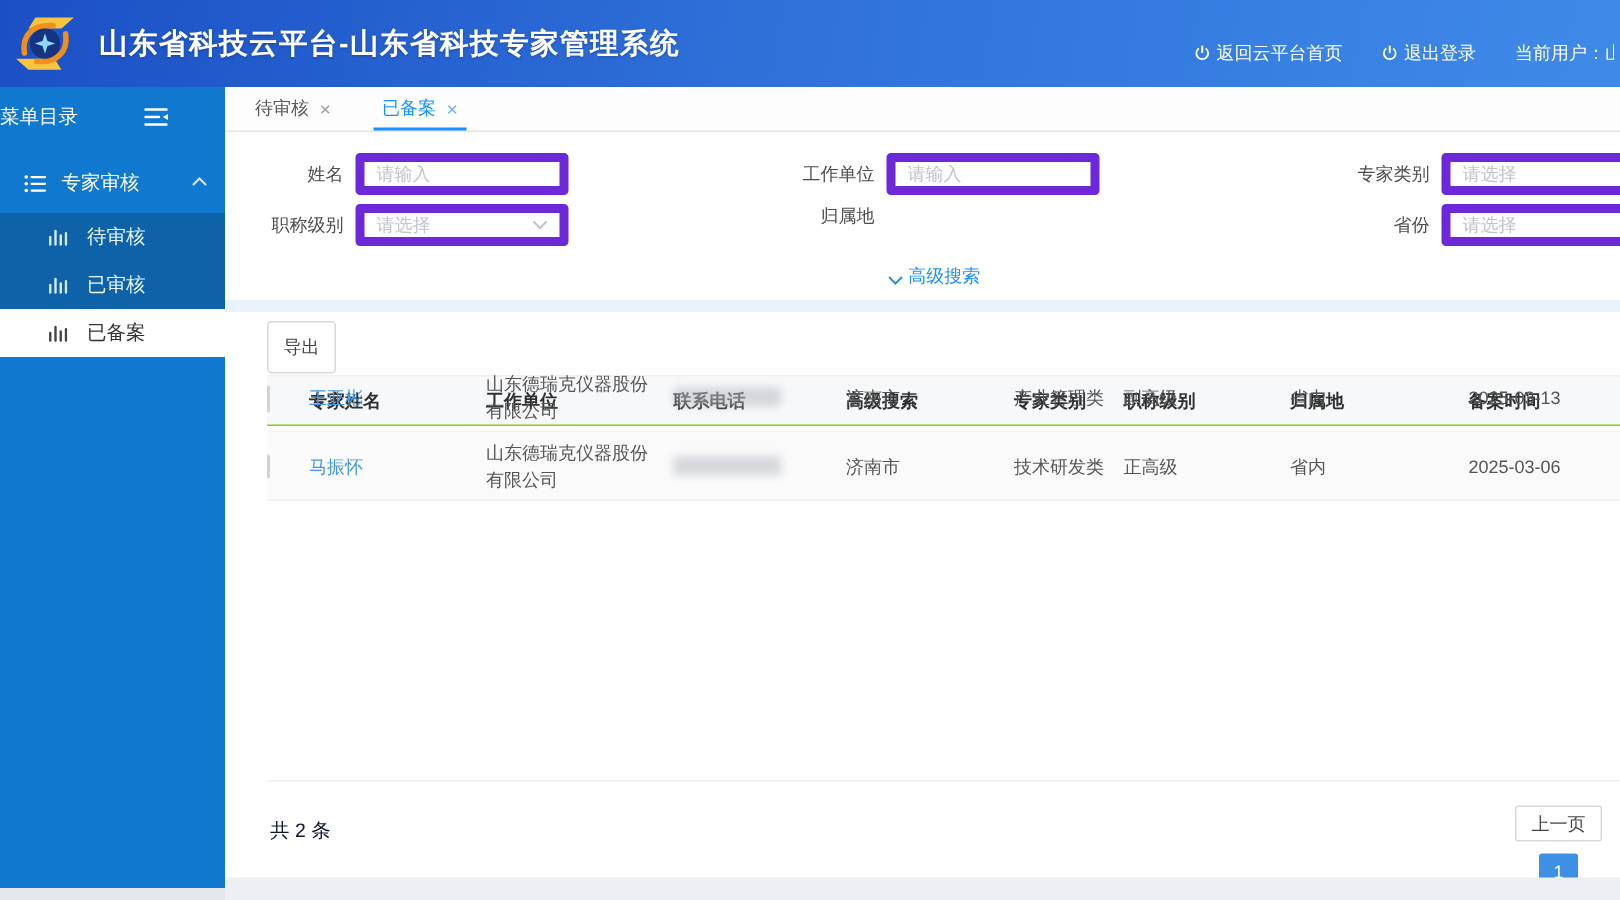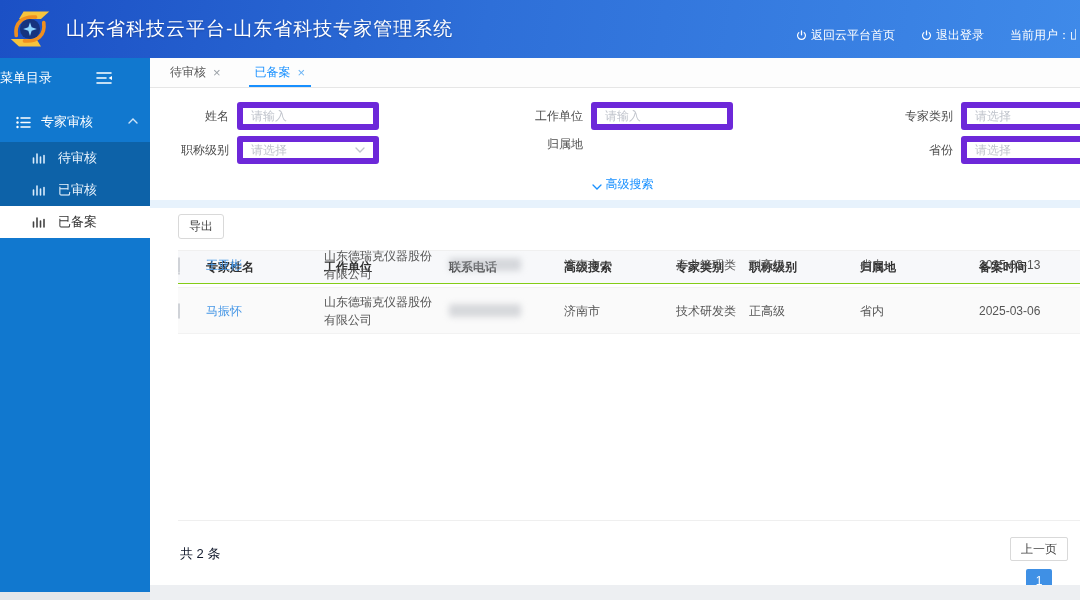--- a/index.html
+++ b/index.html
@@ -4,21 +4,21 @@
 <style>
   * { margin:0; padding:0; box-sizing:border-box; }
   html,body { width:1080px; height:600px; overflow:hidden; }
   body { font-family:"Liberation Sans","DejaVu Sans",sans-serif; background:#e9edf2; position:relative; }
   .stage { position:absolute; inset:0; width:1080px; height:600px; overflow:hidden; }
 
   
   .header { position:absolute; left:0; top:0; width:1080px; height:58px;
     background:linear-gradient(100deg,#1b50c5 0%,#2e6fd8 45%,#3f8ae9 100%); display:flex; align-items:center; }
   .logo { width:44px; height:44px; margin-left:8px; flex:0 0 auto; }
-  .app-title { color:#ffffff; font-size:19px; font-weight:normal; margin-left:14px; letter-spacing:1px; text-shadow:0 1px 2px rgba(0,0,40,.25); }
+  .app-title { color:#ffffff; font-size:19px; font-weight:bold; margin-left:14px; letter-spacing:1px; text-shadow:0 1px 2px rgba(0,0,40,.25); }
   .header-right { position:absolute; right:0; top:0; height:70px; display:flex; align-items:center; gap:26px; padding-right:4px; color:#fff; font-size:12px; white-space:nowrap; }
   .hlink { display:flex; align-items:center; gap:4px; cursor:pointer; }
   .hlink svg { display:block; }
   .cur-user { max-width:66px; overflow:hidden; }
 
   
   .sidebar { position:absolute; left:0; top:58px; width:150px; height:534px; background:#1178cf; color:#fff; }
   .menu-toggle { height:40px; display:flex; align-items:center; justify-content:space-between; padding-right:38px; gap:8px; font-size:13px; cursor:pointer; }
   .menu-group { height:40px; margin-top:4px; display:flex; align-items:center; font-size:13px; padding-left:16px; cursor:pointer; position:relative; }
   .menu-group .glabel { margin-left:10px; }
@@ -48,21 +48,21 @@
   .select .val { flex:1; font-size:12px; color:#c0c4cc; overflow:hidden; white-space:nowrap; }
   .select.has-value .val { color:#333; }
   .select svg { flex:0 0 auto; }
   .adv-search { position:absolute; left:0; right:0; top:88px; text-align:center; font-size:12px; color:#1890ff; cursor:pointer; }
   .adv-search svg { vertical-align:-2px; margin-right:4px; }
 
   .divider-strip { position:absolute; left:0; top:142px; width:930px; height:8px; background:#e7f2fc; }
 
   
   .table-card { position:absolute; left:15px; top:150px; width:915px; height:377px; background:#fff; }
-  .export-btn { position:absolute; left:13px; top:6px; height:25px; padding:0 10px; background:#fff; border:1px solid #d9d9d9; border-radius:3px; font-size:12px; color:#444; cursor:pointer; font-family:inherit; }
+  .export-btn { position:absolute; left:13px; top:6px; height:35px; padding:0 10px; background:#fff; border:1px solid #d9d9d9; border-radius:3px; font-size:12px; color:#444; cursor:pointer; font-family:inherit; }
   .grid { position:absolute; left:13px; top:42px; right:0; display:grid; grid-template-columns:28px 118px 125px 115px 112px 73px 111px 119px 1fr; align-items:center; }
   .grid-head { height:34px; background:#f7f8fa; border-top:1px solid #f0f0f0; border-bottom:1px solid #84cc16; font-weight:bold; color:#303030; font-size:12px; }
   .grid-row { height:46px; font-size:12px; color:#555; border-bottom:1px solid #f2f2f2; }
   .grid-row.striped { background:#fafafa; }
   .cell { padding-right:10px; line-height:1.5; }
   .name-link { color:#4596e6; cursor:pointer; }
   .checkbox { width:14px; height:14px; border:1px solid #d0d3d8; border-radius:2px; background:#fff; cursor:pointer; }
   .blur-block { width:72px; height:13px; border-radius:2px; background:#b9bcc2; filter:blur(3px); opacity:.55; }
   .tbody-bottom { position:absolute; left:13px; right:0; top:218px; height:95px; border-bottom:1px solid #efefef; }
 

